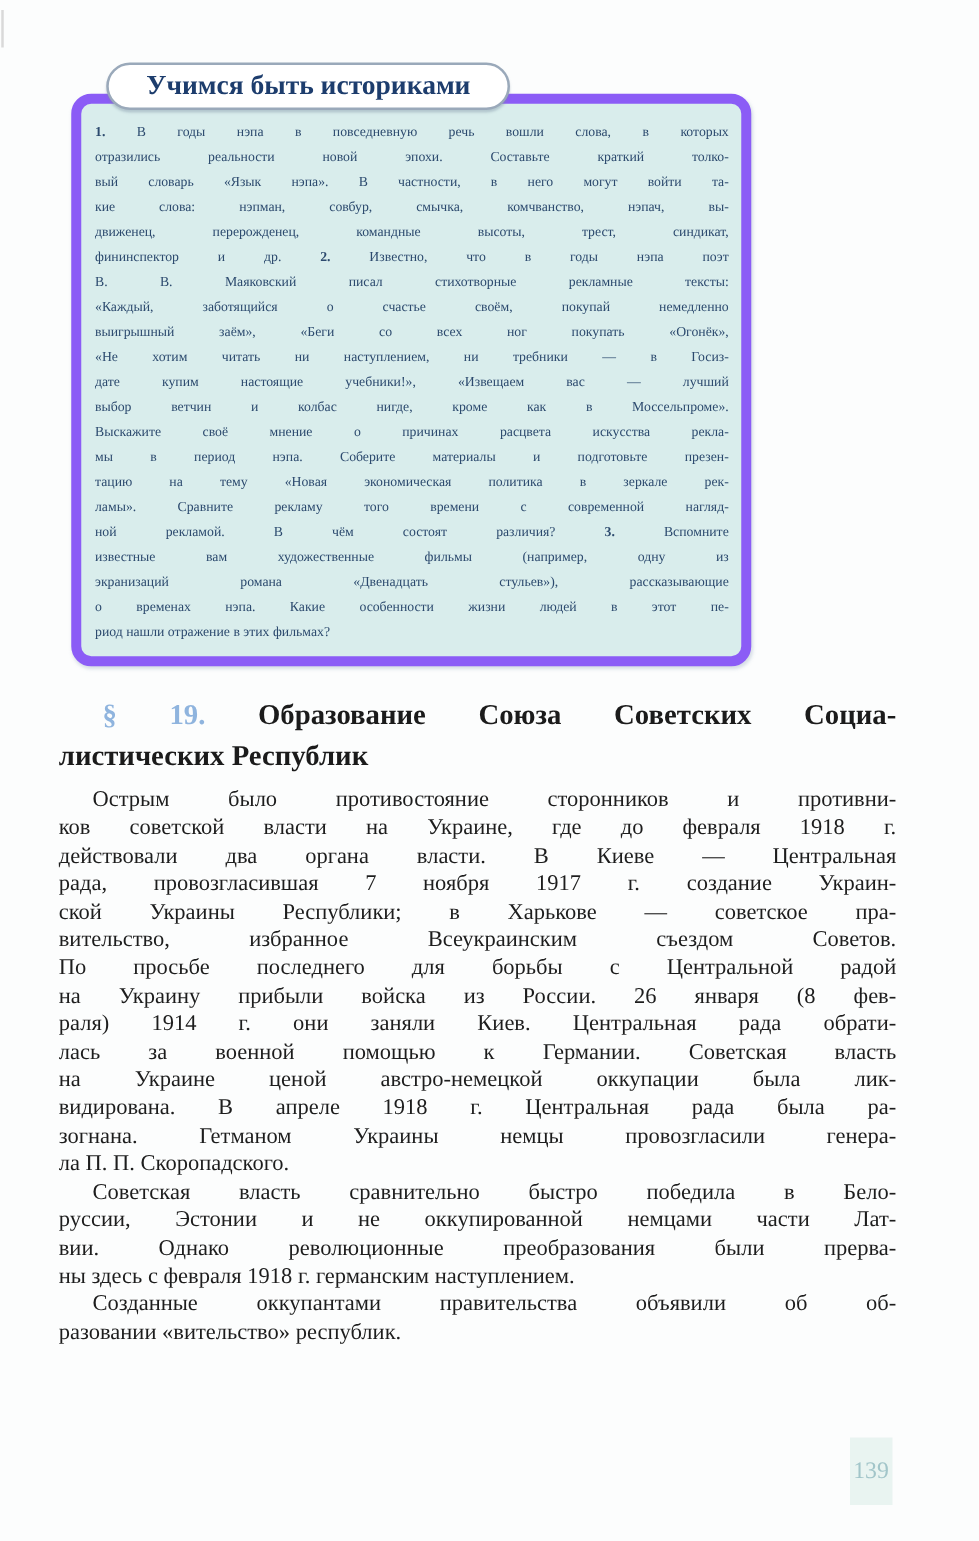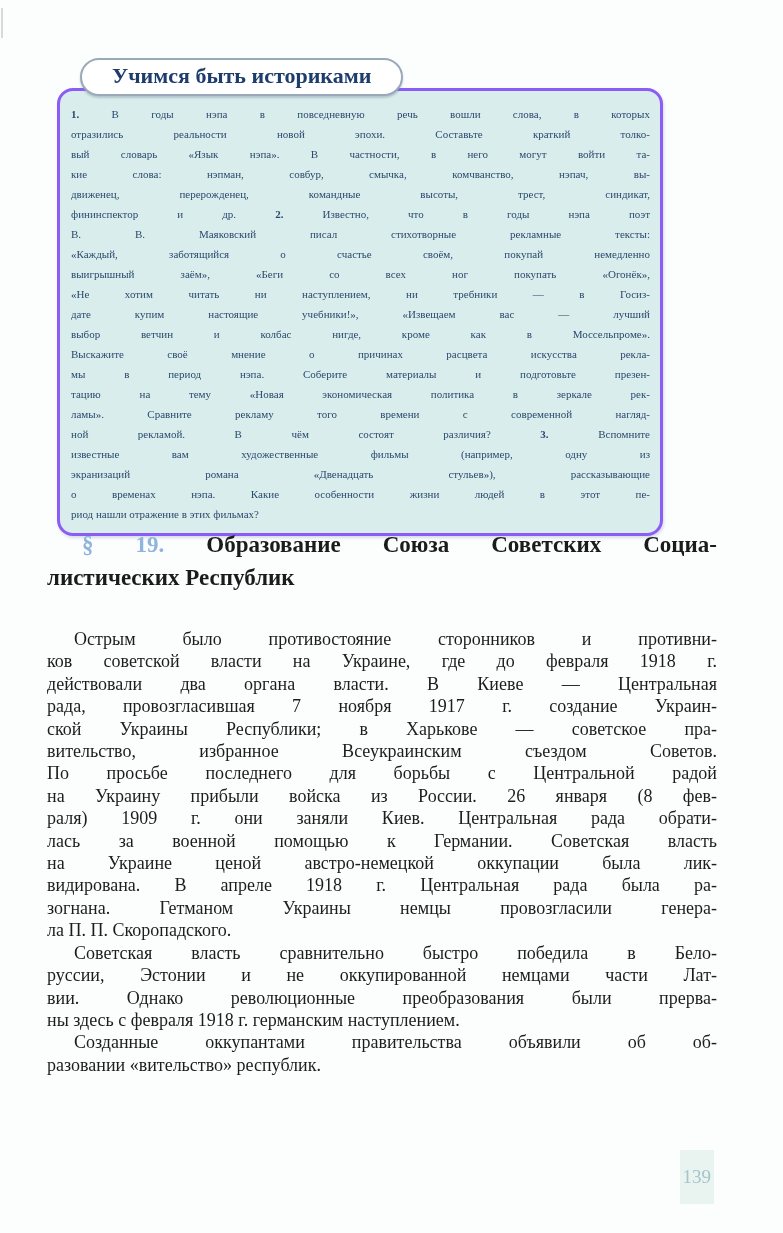--- a/index.html
+++ b/index.html
@@ -10,24 +10,24 @@
     background: #fcfdfd;
     font-family: "Liberation Serif", "DejaVu Serif", serif;
     overflow: hidden;
   }
   .scan-artifact {
     position: absolute; left: 1px; top: 8px; width: 2px; height: 30px;
     background: #d9d9d9;
   }
   
   .task-box {
-    position: absolute; left: 57px; top: 88px; width: 606px;
+    position: absolute; left: 57px; top: 75px; width: 544px;
     box-sizing: border-box;
     background: #d9edec;
-    border: 3px solid #8b5cf6;
+    border: 8px solid #8b5cf6;
     border-radius: 16px;
     padding: 13px 10px 9px 11px;
     box-shadow: 1px 2px 3px rgba(140,160,185,0.35);
   }
   .box-title {
     position: absolute; top: -33px; left: 20px;
     background: #ffffff;
     border: 2px solid #9aa9ba;
     border-radius: 19px;
     padding: 3px 30px 5px 30px;
@@ -42,21 +42,21 @@
     line-height: 20px;
     color: #2c4a6e;
   }
   
   .jline { text-align: justify; text-align-last: justify; }
   .box-lines .jline:last-child,
   .cont .jline:last-child { text-align-last: left; }
   .indent-first .jline:first-child { text-indent: 27px; }
   
   .section-heading {
-    position: absolute; left: 47px; top: 528px; width: 670px;
+    position: absolute; left: 47px; top: 555px; width: 670px;
     font-weight: bold;
     font-size: 23px;
     line-height: 33px;
     color: #1b1b1b;
   }
   .h-line1 { text-align: justify; text-align-last: justify; text-indent: 35px; }
   .h-marker { color: #8fb4de; }
   
   .body-text {
     position: absolute; left: 47px; top: 628px; width: 670px;
@@ -119,21 +119,21 @@
     <div class="para">
       <div class="cont indent-first">
           <div class="jline">Острым было противостояние сторонников и противни-</div>
           <div class="jline">ков советской власти на Украине, где до февраля 1918 г.</div>
           <div class="jline">действовали два органа власти. В Киеве — Центральная</div>
           <div class="jline">рада, провозгласившая 7 ноября 1917 г. создание Украин-</div>
           <div class="jline">ской Украины Республики; в Харькове — советское пра-</div>
           <div class="jline">вительство, избранное Всеукраинским съездом Советов.</div>
           <div class="jline">По просьбе последнего для борьбы с Центральной радой</div>
           <div class="jline">на Украину прибыли войска из России. 26 января (8 фев-</div>
-          <div class="jline">раля) 1909 г. они заняли Киев. Центральная рада обрати-</div>
+          <div class="jline">раля) 1914 г. они заняли Киев. Центральная рада обрати-</div>
           <div class="jline">лась за военной помощью к Германии. Советская власть</div>
           <div class="jline">на Украине ценой австро-немецкой оккупации была лик-</div>
           <div class="jline">видирована. В апреле 1918 г. Центральная рада была ра-</div>
           <div class="jline">зогнана. Гетманом Украины немцы провозгласили генера-</div>
           <div class="jline">ла П. П. Скоропадского.</div>
         </div>
     </div>
     <div class="para">
       <div class="cont indent-first">
           <div class="jline">Советская власть сравнительно быстро победила в Бело-</div>

